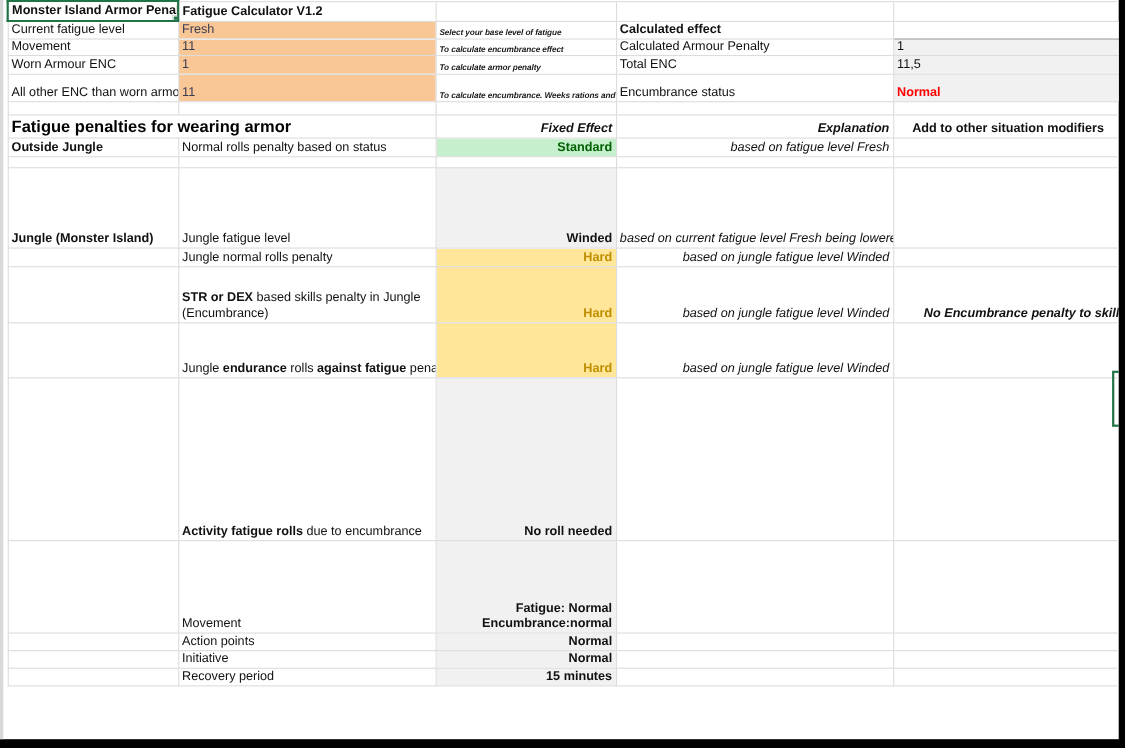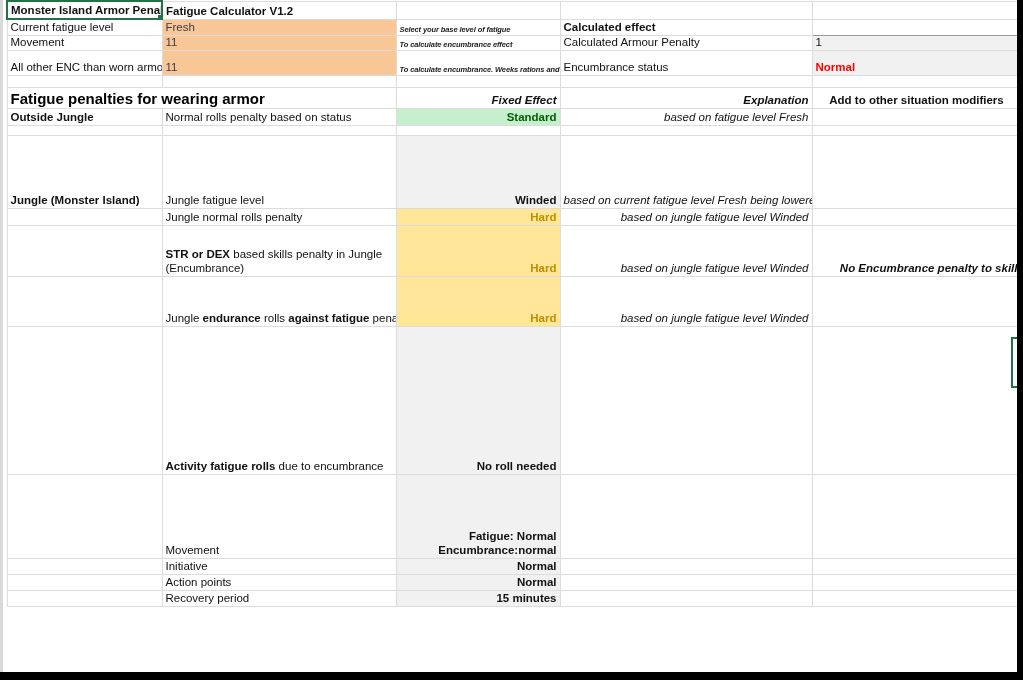--- a/index.html
+++ b/index.html
@@ -149,20 +149,27 @@
         </tr>
 
         <tr style="height:15px;">
           <td>Movement</td>
           <td class="input-cell">11</td>
           <td class="hint vm">To calculate encumbrance effect</td>
           <td>Calculated Armour Penalty</td>
           <td class="calc-val">1</td>
         </tr>
 
+        <tr style="height:17px;">
+          <td>Worn Armour ENC</td>
+          <td class="input-cell">1</td>
+          <td class="hint vm">To calculate armor penalty</td>
+          <td>Total ENC</td>
+          <td class="calc-val">11,5</td>
+        </tr>
 
         <tr style="height:25px;">
           <td>All other ENC than worn armor</td>
           <td class="input-cell">11</td>
           <td class="hint vm">To calculate encumbrance. Weeks rations and water on Monster Island is 11 ENC</td>
           <td>Encumbrance status</td>
           <td class="calc-val red">Normal</td>
         </tr>
 
         <tr style="height:12px;" class="blank-row">
@@ -246,29 +253,29 @@
           <td class="fill-gray b r">
             <span>Fatigue: Normal</span><br>
             <span>Encumbrance:normal</span>
           </td>
           <td class="explan"></td>
           <td></td>
         </tr>
 
         <tr style="height:16px;">
           <td></td>
+          <td>Action points</td>
+          <td class="fill-gray b r">Normal</td>
+          <td class="explan"></td>
+          <td></td>
+        </tr>
+
+        <tr style="height:16px;">
+          <td></td>
           <td>Initiative</td>
-          <td class="fill-gray b r">Normal</td>
-          <td class="explan"></td>
-          <td></td>
-        </tr>
-
-        <tr style="height:16px;">
-          <td></td>
-          <td>Action points</td>
           <td class="fill-gray b r">Normal</td>
           <td class="explan"></td>
           <td></td>
         </tr>
 
         <tr style="height:16px;">
           <td></td>
           <td>Recovery period</td>
           <td class="fill-gray b r">15 minutes</td>
           <td class="explan"></td>

